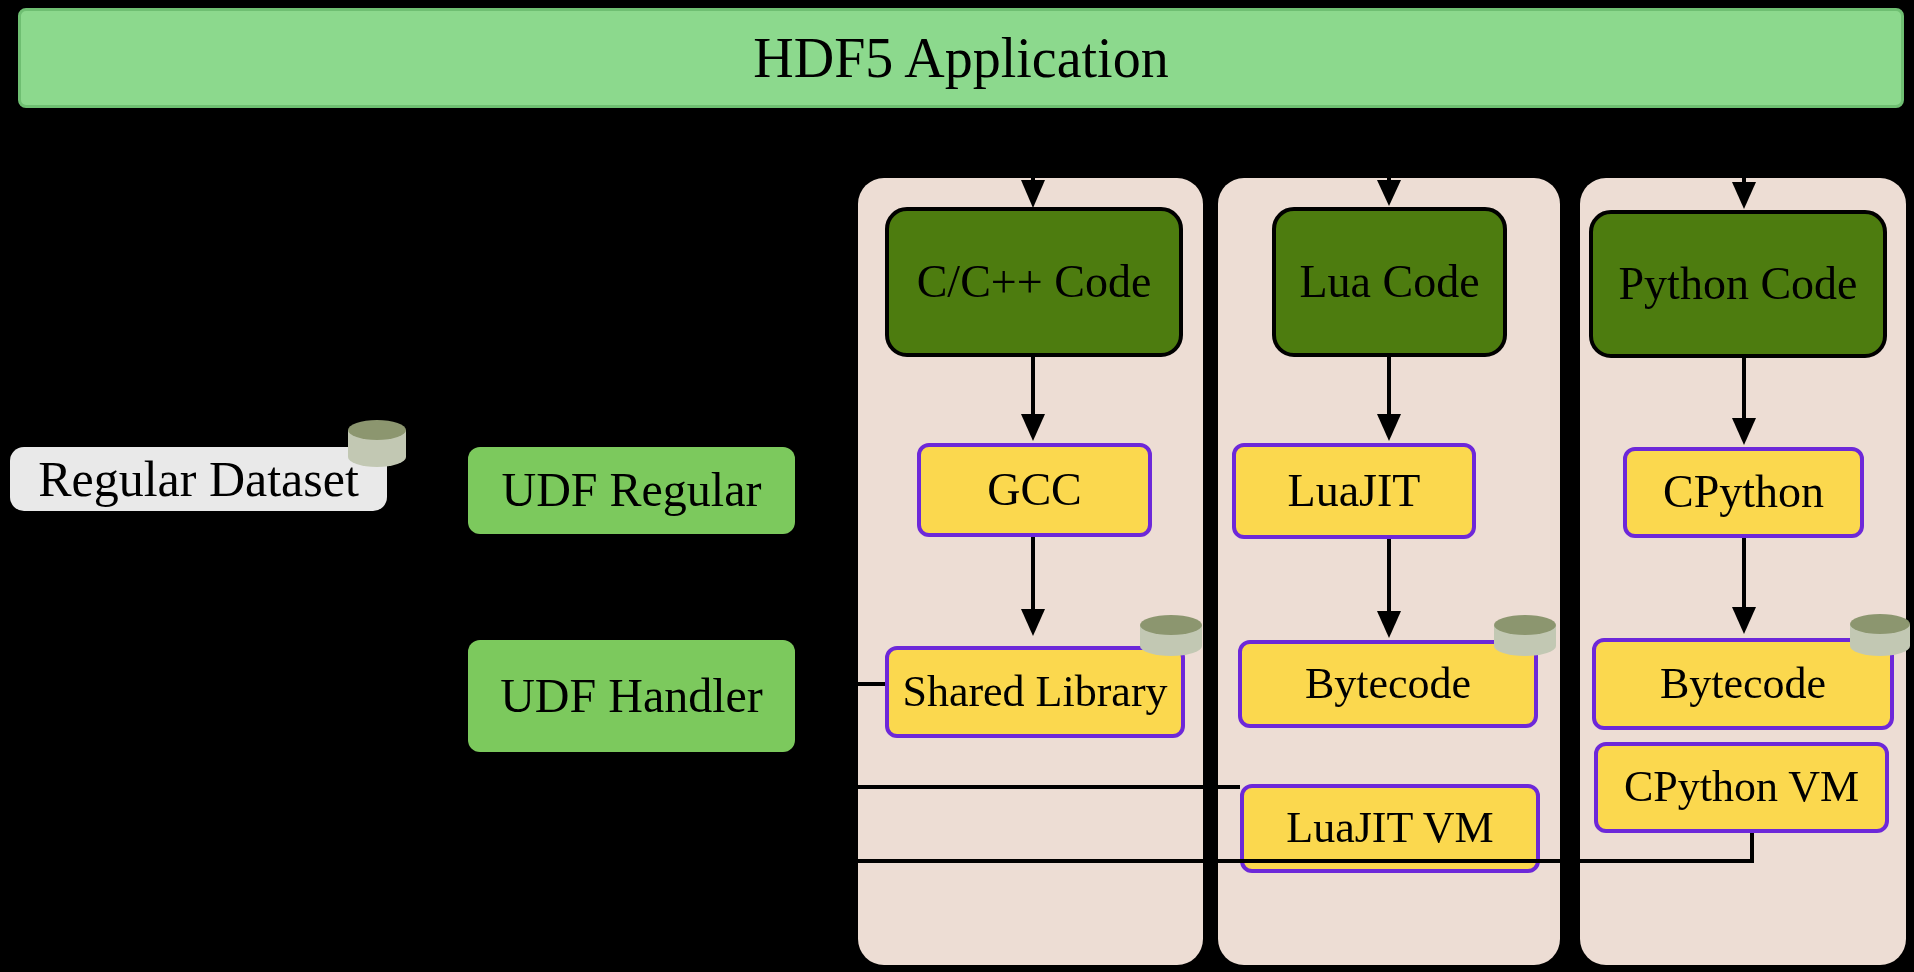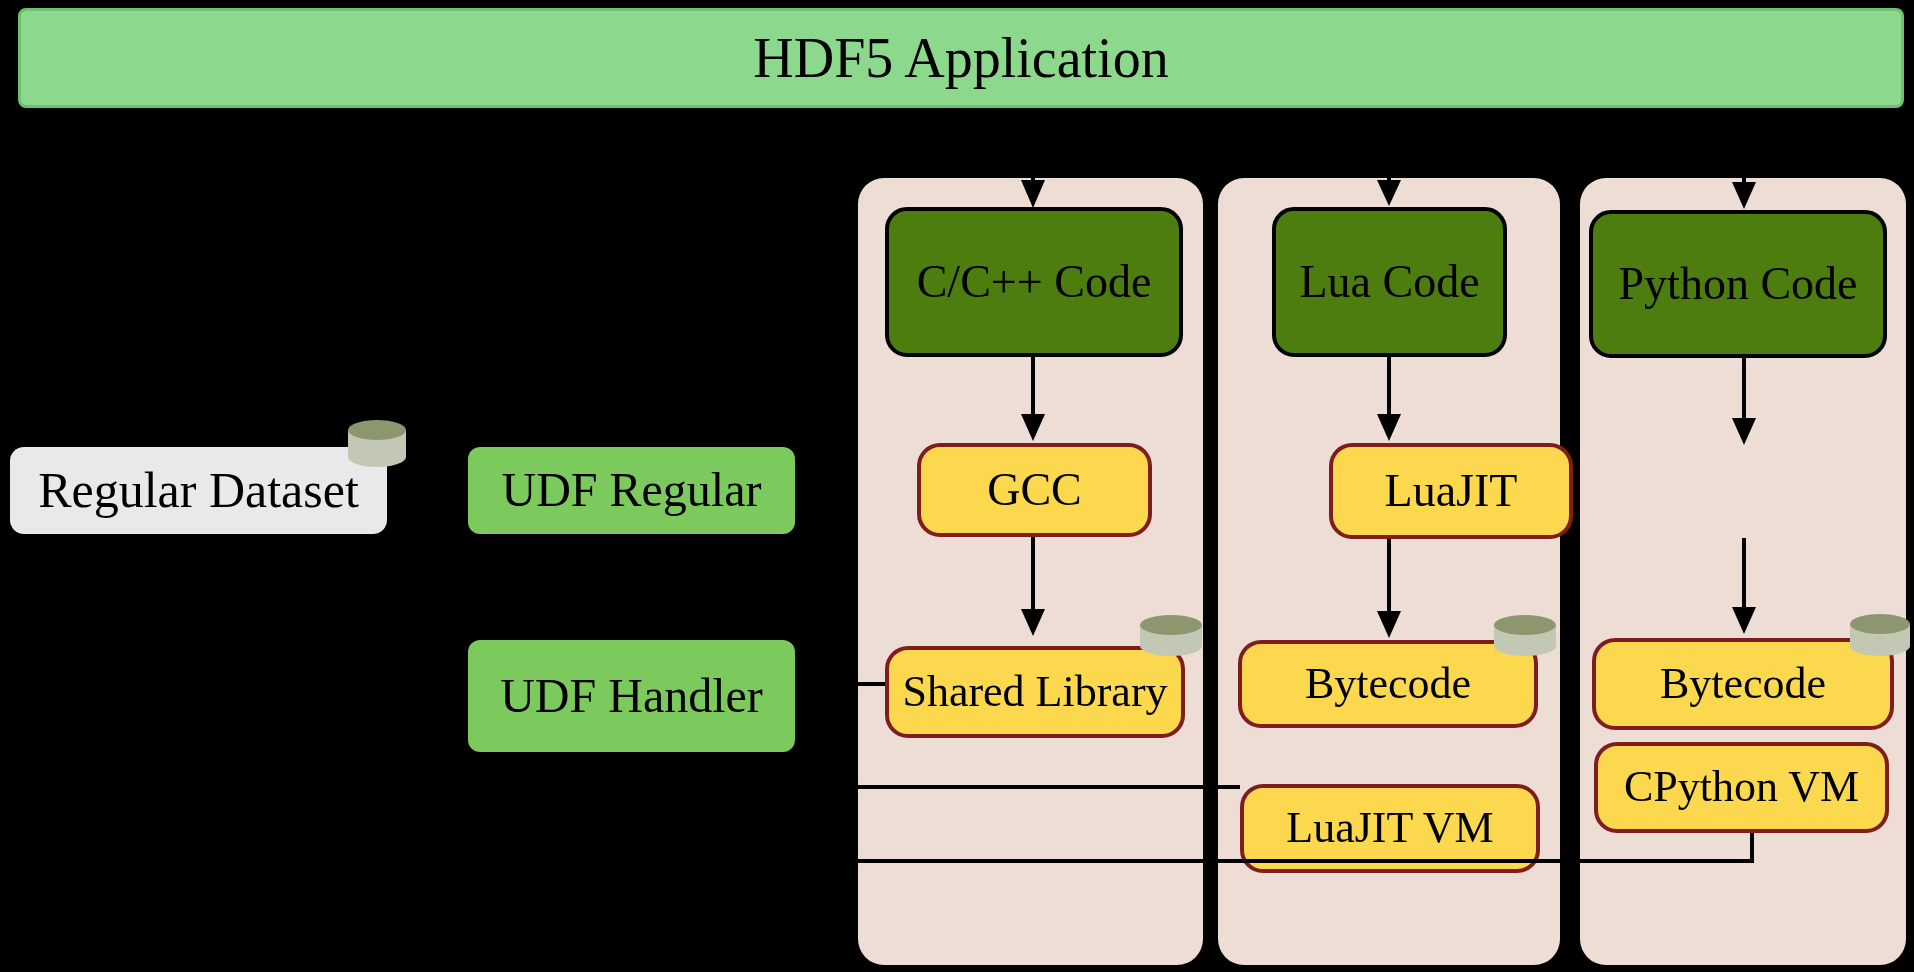--- a/index.html
+++ b/index.html
@@ -4,39 +4,39 @@
 <style>
   html,body{margin:0;padding:0;background:#000;}
   .stage{position:relative;width:1914px;height:972px;background:#000;overflow:hidden;
          font-family:"Liberation Serif","DejaVu Serif",serif;color:#000;}
   .node{position:absolute;display:flex;align-items:center;justify-content:center;
         text-align:center;line-height:1.05;}
   
   .bar{left:18px;top:8px;width:1886px;height:100px;background:#8CD98D;
        border:3px solid #6FBF72;border-radius:8px;font-size:56px;box-sizing:border-box;}
   
-  .regular{left:10px;top:447px;width:377px;height:87px;background:#E9E9E9;
+  .regular{left:10px;top:447px;width:377px;height:64px;background:#E9E9E9;
            border-radius:14px;font-size:50px;}
   .udfds{left:468px;top:447px;width:327px;height:87px;background:#7CC95D;
          border-radius:12px;font-size:48px;}
   .udfh{left:468px;top:640px;width:327px;height:112px;background:#7CC95D;
         border-radius:12px;font-size:48px;}
   
   .panel{position:absolute;top:178px;height:787px;background:#EDDDD4;border-radius:26px;}
   .panel-c{left:858px;width:345px;}
   .panel-lua{left:1218px;width:342px;}
   .panel-py{left:1580px;width:326px;}
   
   .code{background:#4d7c0f;border:4px solid #000;border-radius:22px;font-size:46px;box-sizing:border-box;}
-  .yellow{background:#FBD84E;border:4px solid #7f1d1d;border-radius:23px;font-size:44px;box-sizing:border-box;}
+  .yellow{background:#FBD84E;border:4px solid #6d28d9;border-radius:12px;font-size:44px;box-sizing:border-box;}
   .n-code-c{left:885px;top:207px;width:298px;height:150px;}
   .n-gcc{left:917px;top:443px;width:235px;height:94px;font-size:46px;}
   .n-shlib{left:885px;top:638px;width:300px;height:92px;margin-top:8px;}
   .n-code-lua{left:1272px;top:207px;width:235px;height:150px;}
-  .n-luajit{left:1329px;top:443px;width:244px;height:96px;font-size:46px;}
+  .n-luajit{left:1232px;top:443px;width:244px;height:96px;font-size:46px;}
   .n-bytecode-lua{left:1238px;top:640px;width:300px;height:88px;}
   .n-luajitvm{left:1240px;top:784px;width:300px;height:89px;}
   .n-code-py{left:1589px;top:210px;width:298px;height:148px;}
   .n-cpython{left:1623px;top:447px;width:241px;height:91px;font-size:46px;}
   .n-bytecode-py{left:1592px;top:638px;width:302px;height:92px;}
   .n-cpythonvm{left:1594px;top:742px;width:295px;height:91px;}
   
   .overlay{position:absolute;left:0;top:0;width:1914px;height:972px;pointer-events:none;}
 </style>
 </head>
@@ -65,20 +65,21 @@
   <div class="node code n-code-c">C/C++ Code</div>
   <div class="node yellow n-gcc">GCC</div>
   <div class="node yellow n-shlib">Shared Library</div>
 
   <div class="node code n-code-lua">Lua Code</div>
   <div class="node yellow n-luajit">LuaJIT</div>
   <div class="node yellow n-bytecode-lua">Bytecode</div>
   <div class="node yellow n-luajitvm">LuaJIT VM</div>
 
   <div class="node code n-code-py">Python Code</div>
+  <div class="node yellow n-cpython">CPython</div>
   <div class="node yellow n-bytecode-py">Bytecode</div>
   <div class="node yellow n-cpythonvm">CPython VM</div>
 
   <svg class="overlay" viewBox="0 0 1914 972" xmlns="http://www.w3.org/2000/svg">
     <g stroke="#000" stroke-width="4" fill="none">
 
       <path d="M1033,108 V182"></path>
       <path d="M1389,108 V182"></path>
       <path d="M1744,108 V182"></path>
 

